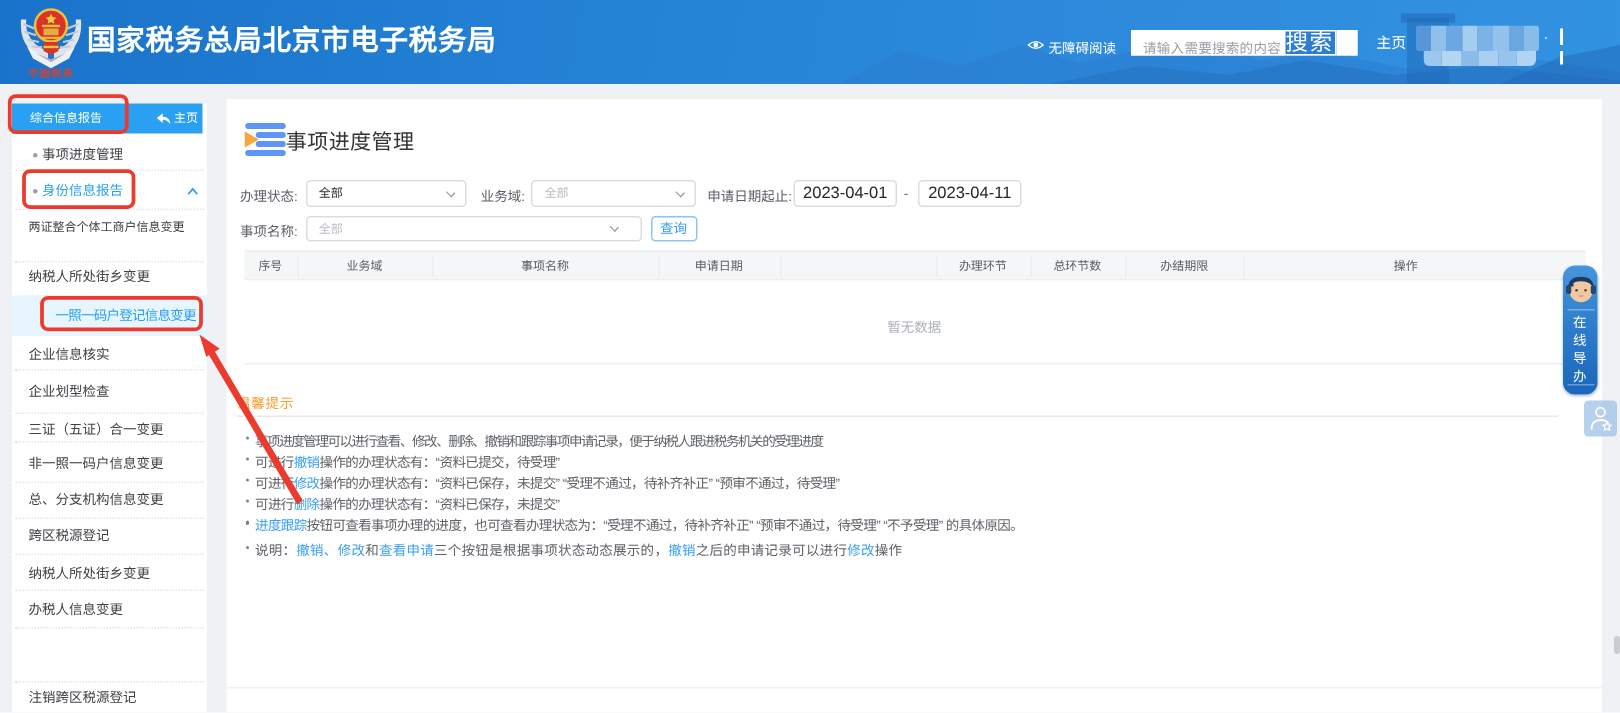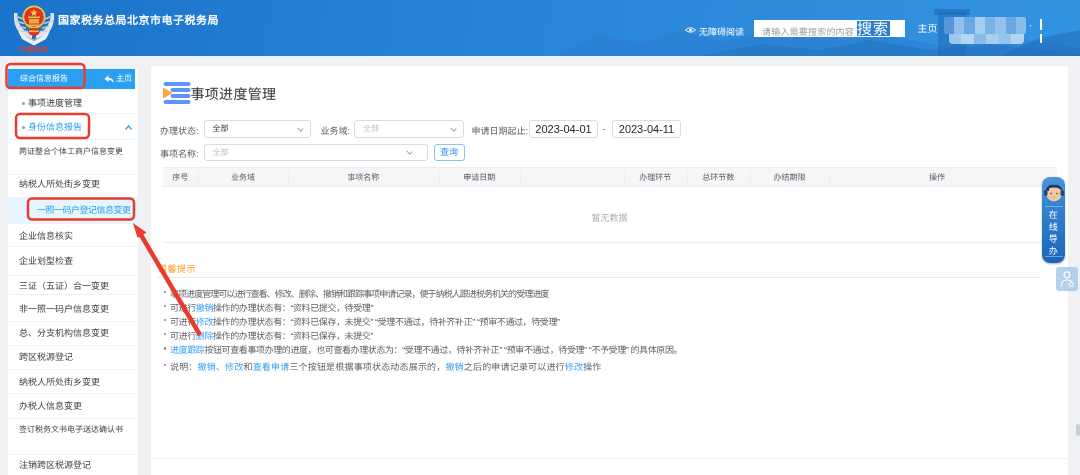--- a/index.html
+++ b/index.html
@@ -3,21 +3,21 @@
 <meta charset="utf-8">
 <title>事项进度管理</title>
 <style>
 *{margin:0;padding:0;box-sizing:border-box;}
 html,body{width:1080px;height:475px;overflow:hidden;}
 body{position:relative;background:#eff1f4;font-family:"Liberation Sans",sans-serif;}
 .abs{position:absolute;}
 
 
 #hdr{position:absolute;left:0;top:0;width:1080px;height:56px;background:linear-gradient(100deg,#1a73ca 0%,#2583d6 40%,#2f8cdd 75%,#3292e2 100%);overflow:hidden;}
-#hdr .title{position:absolute;left:58px;top:11px;color:#fff;font-size:11px;font-weight:bold;letter-spacing:0.5px;}
+#hdr .title{position:absolute;left:58px;top:11px;color:#fff;font-size:19px;font-weight:bold;letter-spacing:0.5px;}
 #hdr .navtxt{position:absolute;color:#fff;font-size:10px;}
 #searchbox{position:absolute;left:754px;top:20px;width:151px;height:17px;background:#fff;border:1px solid #fff;}
 #searchbox .ph{position:absolute;left:7px;top:4px;font-size:9px;color:#9aa0a6;letter-spacing:0.2px;}
 #searchbtn{position:absolute;left:855.5px;top:20px;width:35px;height:17px;background:#2c7ecf;border:1px solid #fff;color:#fff;font-size:15px;text-align:center;line-height:15px;letter-spacing:1px;}
 .mosaic{position:absolute;overflow:hidden;border-radius:2px;}
 .mosaic span{float:left;height:100%;}
 
 
 #side{position:absolute;left:8px;top:69px;width:130px;height:406px;background:#fff;}
 #sidebar-head{position:absolute;left:0;top:0;width:127px;height:19.5px;background:#2aa0f2;color:#fff;font-size:8px;line-height:19.5px;}
@@ -157,21 +157,20 @@
   <div class="sitem sub" style="top:235px;">非一照一码户信息变更</div>
   <div class="ssep" style="top:252px;"></div>
   <div class="sitem sub" style="top:259px;">总、分支机构信息变更</div>
   <div class="ssep" style="top:275.5px;"></div>
   <div class="sitem sub" style="top:283px;">跨区税源登记</div>
   <div class="ssep" style="top:300px;"></div>
   <div class="sitem sub" style="top:308px;">纳税人所处街乡变更</div>
   <div class="ssep" style="top:324px;"></div>
   <div class="sitem sub" style="top:332px;">办税人信息变更</div>
   <div class="ssep" style="top:348.5px;"></div>
-  <div class="sitem sub" style="top:356px;width:126px;font-size:8px;">签订税务文书电子送达确认书</div>
   <div class="ssep" style="top:384.5px;"></div>
   <div class="sitem sub" style="top:391px;">注销跨区税源登记</div>
 </div>
 
 <div id="panel">
   <svg class="abs" style="left:12px;top:16px" width="28" height="25" viewBox="0 0 28 25">
     <rect x="0.5" y="0" width="27" height="4" rx="2" fill="#5e95f7"></rect>
     <rect x="7.5" y="6" width="20" height="4" rx="2" fill="#5e95f7"></rect>
     <rect x="7.5" y="12" width="20" height="4" rx="2" fill="#5e95f7"></rect>
     <rect x="0.5" y="18" width="27" height="4" rx="2" fill="#5e95f7"></rect>

